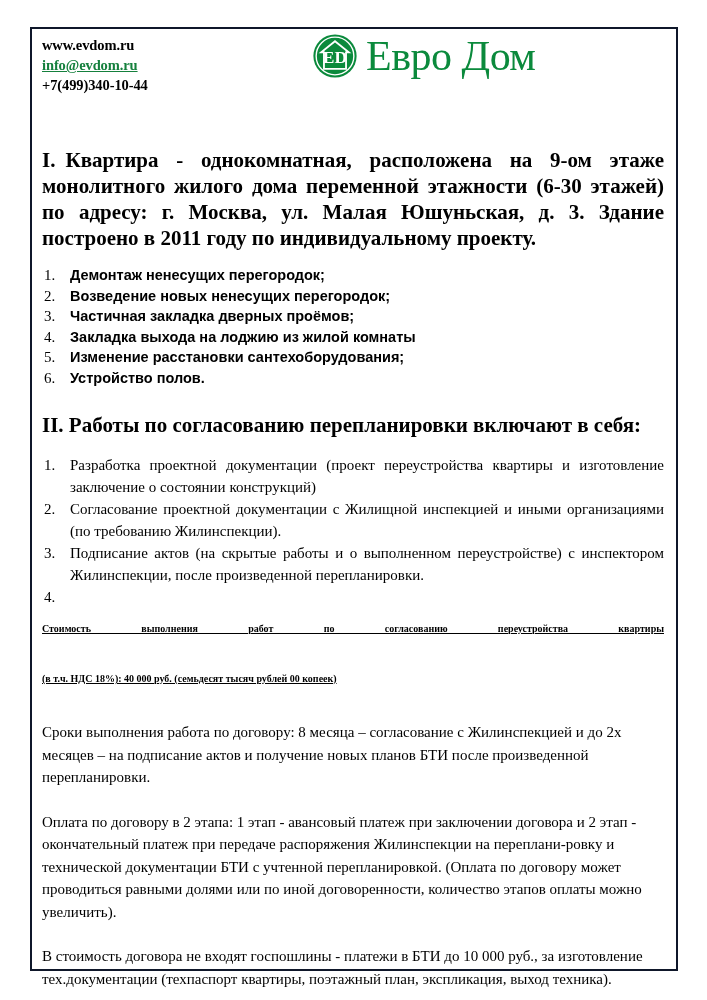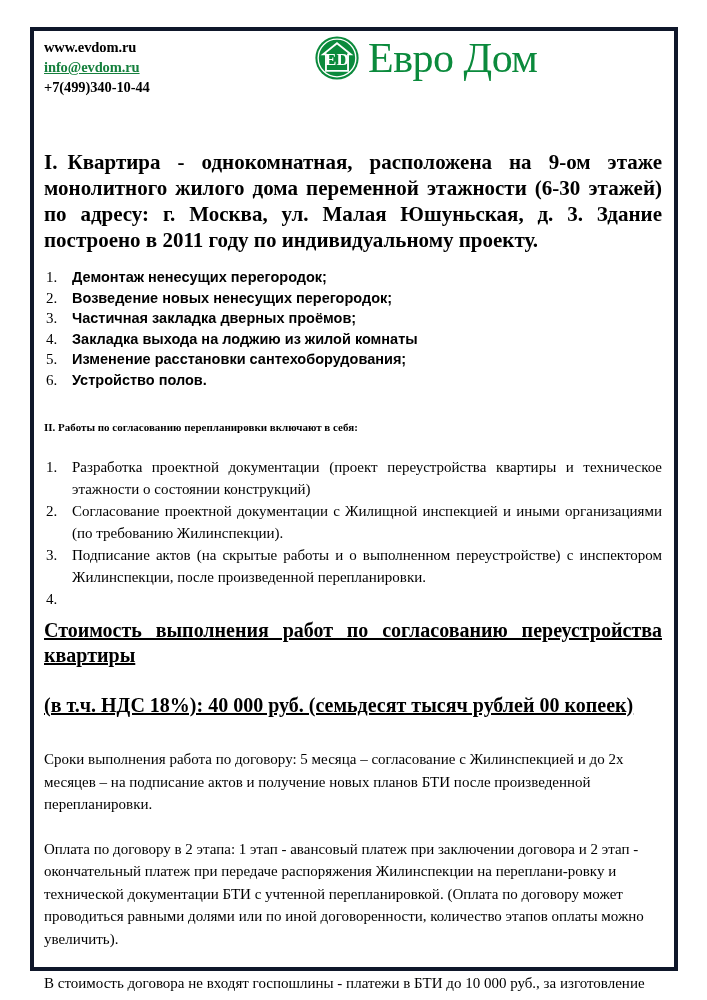--- a/index.html
+++ b/index.html
@@ -13,21 +13,21 @@
     overflow: hidden;
     font-family: "Liberation Serif", serif;
     color: #000000;
   }
   .page {
     position: absolute;
     left: 30px;
     top: 27px;
     width: 648px;
     height: 944px;
-    border: 4px solid #0f172a;
+    border: 2px solid #0f172a;
     box-sizing: border-box;
     background: #ffffff;
   }
   .inner {
     padding: 6px 12px 0 10px;
     box-sizing: border-box;
   }
 
   
   .header {
@@ -78,21 +78,21 @@
     line-height: 26px;
     text-align: justify;
     text-justify: inter-word;
     margin: 0;
   }
   .sec-num { margin-right: 10px; }
 
   .heading2 {
     font-family: "Liberation Serif", serif;
     font-weight: bold;
-    font-size: 11px;
+    font-size: 21px;
     line-height: 22px;
     margin: 0;
   }
 
   ol.list {
     margin: 0;
     padding: 0;
     list-style: none;
   }
   ol.list > li {
@@ -127,21 +127,21 @@
     text-align: justify;
     text-justify: inter-word;
   }
   .list-serif > li > .marker {
     font-family: "Liberation Serif", serif;
   }
 
   .price {
     font-family: "Liberation Serif", serif;
     font-weight: bold;
-    font-size: 20px;
+    font-size: 10px;
     line-height: 25px;
     text-align: justify;
     text-justify: inter-word;
     text-decoration: underline;
     margin: 0;
   }
   .price > span { display: block; }
   .price .l1 { text-align: justify; }
   .price .l1::after {
     content: "";
@@ -229,21 +229,21 @@
 
     <div class="sp-26"></div>
 
     <p class="heading2">II. Работы по согласованию перепланировки включают в себя:</p>
 
     <div class="sp-18"></div>
 
     <ol class="list list-serif">
       <li>
         <span class="marker">1.</span>
-        <span>Разработка проектной документации (проект переустройства квартиры и техническое этажности о состоянии конструкций)</span>
+        <span>Разработка проектной документации (проект переустройства квартиры и изготовление заключение о состоянии конструкций)</span>
       </li>
       <li>
         <span class="marker">2.</span>
         <span>Согласование проектной документации с Жилищной инспекцией и иными организациями (по требованию Жилинспекции).</span>
       </li>
       <li>
         <span class="marker">3.</span>
         <span>Подписание актов (на скрытые работы и о выполненном переустройстве) с инспектором Жилинспекции, после произведенной перепланировки.</span>
       </li>
       <li>
@@ -253,21 +253,21 @@
 
     <div class="sp-30"></div>
 
     <div class="price">
       <span class="l1">Стоимость выполнения работ по согласованию переустройства квартиры</span>
       <span>(в т.ч. НДС 18%):  40 000 руб. (семьдесят тысяч рублей 00 копеек)</span>
     </div>
 
     <div class="sp-30"></div>
 
-    <p class="para">Сроки выполнения работа по договору: 5 месяца – согласование с Жилинспекцией и до 2х месяцев – на подписание актов и получение новых планов БТИ после произведенной перепланировки.</p>
+    <p class="para">Сроки выполнения работа по договору: 8 месяца – согласование с Жилинспекцией и до 2х месяцев – на подписание актов и получение новых планов БТИ после произведенной перепланировки.</p>
 
     <div class="sp-22"></div>
 
     <p class="para">Оплата по договору в 2 этапа: 1 этап - авансовый платеж при заключении договора и 2 этап - окончательный платеж при передаче распоряжения Жилинспекции на переплани-ровку и технической документации БТИ с учтенной перепланировкой. (Оплата по договору может проводиться равными долями или по иной договоренности, количество этапов оплаты можно увеличить).</p>
 
     <div class="sp-22"></div>
 
     <p class="para">В стоимость договора не входят госпошлины - платежи в БТИ до 10 000 руб., за изготовление тех.документации (техпаспорт квартиры, поэтажный план, экспликация, выход техника).</p>
 
   </div>

